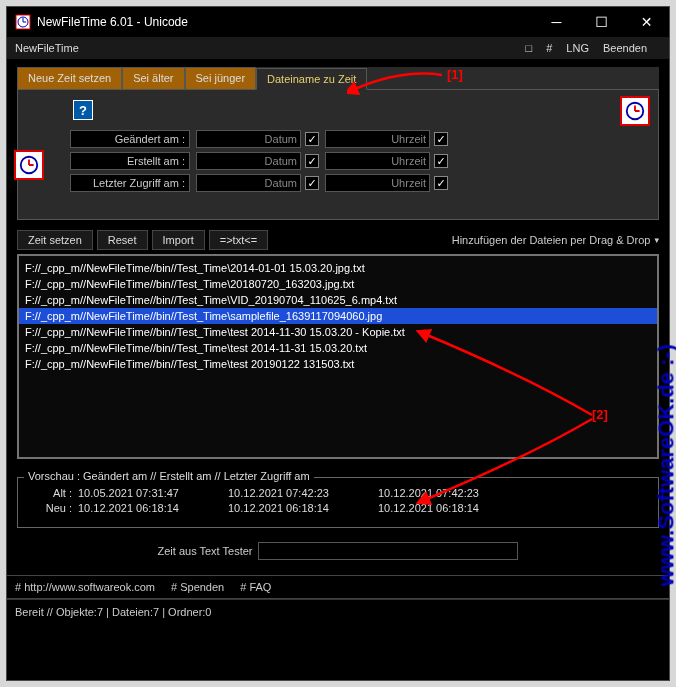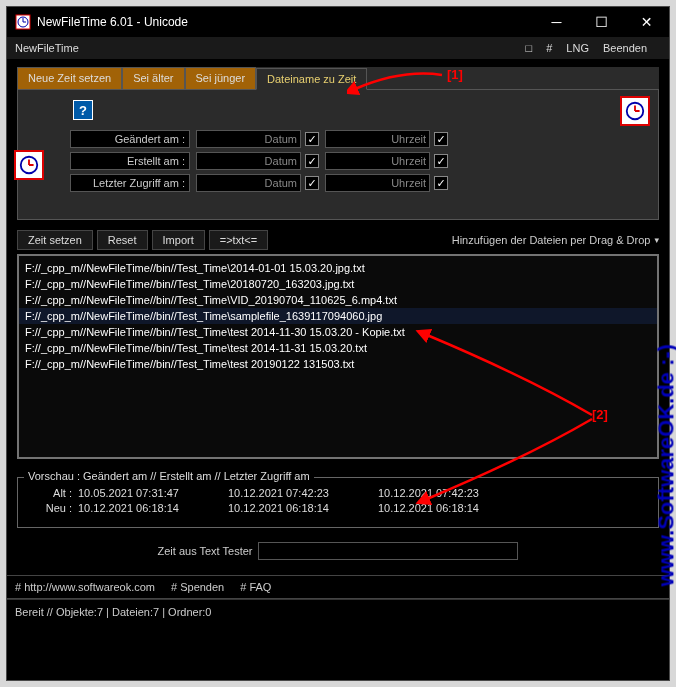--- a/index.html
+++ b/index.html
@@ -24,21 +24,21 @@
 .formrow .chk { width:14px; height:14px; border:1px solid #888; background:#000; margin-left:4px; display:flex; align-items:center; justify-content:center; font-size:11px; color:#fff;}
 .clock-icon { width:30px; height:30px; background:#fff; border:2px solid #d00; position:absolute; display:flex; align-items:center; justify-content:center;}
 .clock-icon svg { width:22px; height:22px;}
 .btnrow { display: flex; align-items: center; margin: 10px 0 4px 0; }
 .btn { padding: 3px 10px; color: #ddd; border: 1px solid #444; background: #1a1a1a; margin-right: 4px; font-size:11px;}
 .btnrow .spacer { flex: 1; }
 .drophint { color: #ccc; font-size: 11px; display:flex; align-items:center;}
 .drophint::after { content:"▾"; margin-left:4px; font-size:9px;}
 .filelist { border: 2px solid #737373; background: #0a0a0a; height: 205px; padding: 4px 0; overflow: hidden; font-size:11px; line-height:16px;}
 .filelist .fitem { padding: 0 6px; color: #fff; white-space: nowrap; }
-.filelist .fitem.sel { background: #0f172a; }
+.filelist .fitem.sel { background: #1d4ed8; }
 .preview { border: 1px solid #666; margin-top: 18px; padding: 6px 8px 10px 8px; position: relative; font-size:11px; color:#ddd;}
 .preview .hdr { position: absolute; top: -8px; left: 6px; background: #000; padding: 0 4px; }
 .preview .row { display: flex; margin: 3px 0; }
 .preview .row .c0 { width: 52px; text-align: right; padding-right: 6px; }
 .preview .row .c { width: 150px; }
 .testerrow { display:flex; align-items:center; justify-content:center; margin:14px 0 8px 0;}
 .testerrow .tlbl { color:#ccc; margin-right:6px; font-size:11px;}
 .testerrow .tinp { width:260px; height:18px; border:1px solid #555; background:#000;}
 .footer-links { border-top:1px solid #444; border-bottom:1px solid #444; padding:5px 8px; display:flex; gap:16px; color:#ccc; font-size:11px; margin-top:15px;}
 .statusbar { padding:6px 8px 0 8px; color:#ccc; font-size:11px; border-top:1px solid #333;}

